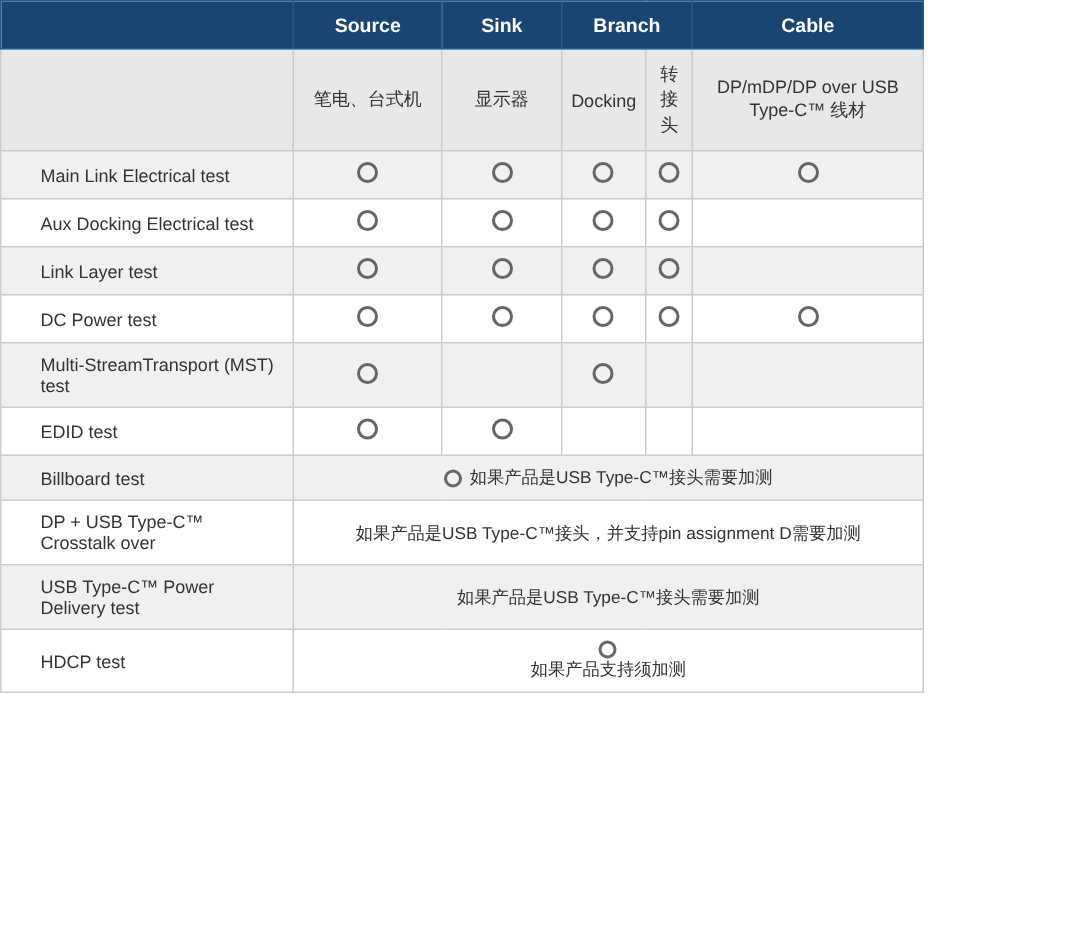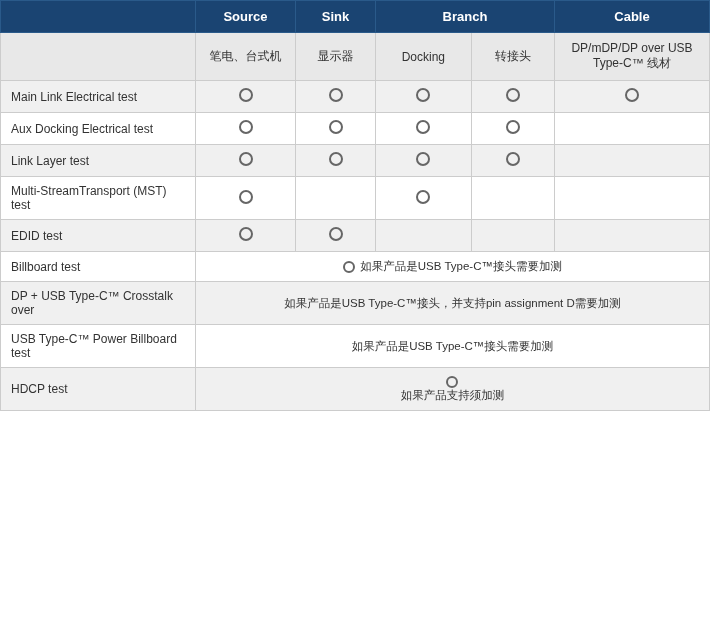--- a/index.html
+++ b/index.html
@@ -3,21 +3,21 @@
   <meta charset="utf-8">
   <style>
     * { box-sizing: border-box; margin: 0; padding: 0; }
     body {
       font-family: Arial, sans-serif;
       font-size: 12px;
       background: #fff;
       width: 710px;
     }
     table {
-      width: 710px;
+      width: 616px;
       border-collapse: collapse;
       border: 1px solid #ccc;
     }
     thead tr th {
       background-color: #1a4472;
       color: #fff;
       text-align: center;
       padding: 8px 6px;
       font-size: 13px;
       font-weight: 600;
@@ -37,21 +37,21 @@
       vertical-align: middle;
       text-align: center;
       font-size: 12px;
       color: #222;
     }
     td.row-label {
       text-align: left;
       background-color: #fff;
       font-size: 12px;
       color: #333;
-      padding-left: 10px;
+      padding-left: 26px;
     }
     tr:nth-child(odd) td {
       background-color: #f0f0f0;
     }
     tr:nth-child(even) td {
       background-color: #ffffff;
     }
     tr:nth-child(odd) td.row-label {
       background-color: #f0f0f0;
     }
@@ -129,20 +129,28 @@
       </tr>
       <tr>
         <td class="row-label">Link Layer test</td>
         <td><span class="circle"></span></td>
         <td><span class="circle"></span></td>
         <td><span class="circle"></span></td>
         <td><span class="circle"></span></td>
         <td></td>
       </tr>
       <tr>
+        <td class="row-label">DC Power test</td>
+        <td><span class="circle"></span></td>
+        <td><span class="circle"></span></td>
+        <td><span class="circle"></span></td>
+        <td><span class="circle"></span></td>
+        <td><span class="circle"></span></td>
+      </tr>
+      <tr>
         <td class="row-label">Multi-StreamTransport (MST) test</td>
         <td><span class="circle"></span></td>
         <td></td>
         <td><span class="circle"></span></td>
         <td></td>
         <td></td>
       </tr>
       <tr>
         <td class="row-label">EDID test</td>
         <td><span class="circle"></span></td>
@@ -153,21 +161,21 @@
       </tr>
       <tr>
         <td class="row-label">Billboard test</td>
         <td colspan="5" class="note-cell"><span class="circle-inline"></span> 如果产品是USB Type-C™接头需要加测</td>
       </tr>
       <tr>
         <td class="row-label">DP + USB Type-C™ Crosstalk over</td>
         <td colspan="5" class="note-cell">如果产品是USB Type-C™接头，并支持pin assignment D需要加测</td>
       </tr>
       <tr>
-        <td class="row-label">USB Type-C™ Power Billboard test</td>
+        <td class="row-label">USB Type-C™ Power Delivery test</td>
         <td colspan="5" class="note-cell">如果产品是USB Type-C™接头需要加测</td>
       </tr>
       <tr>
         <td class="row-label">HDCP test</td>
         <td colspan="5" class="note-cell"><span class="circle-inline"></span><br>如果产品支持须加测</td>
       </tr>
     </tbody>
 </table>
 
 </body></html>

